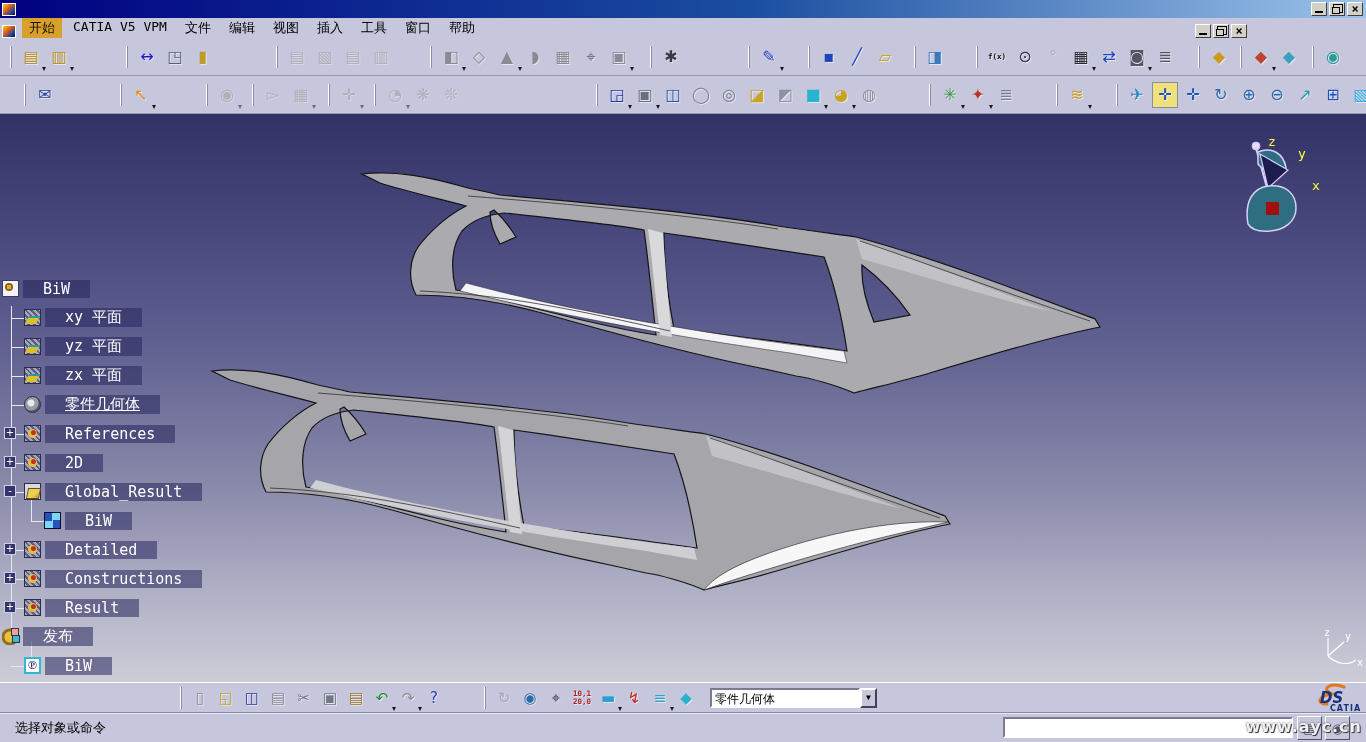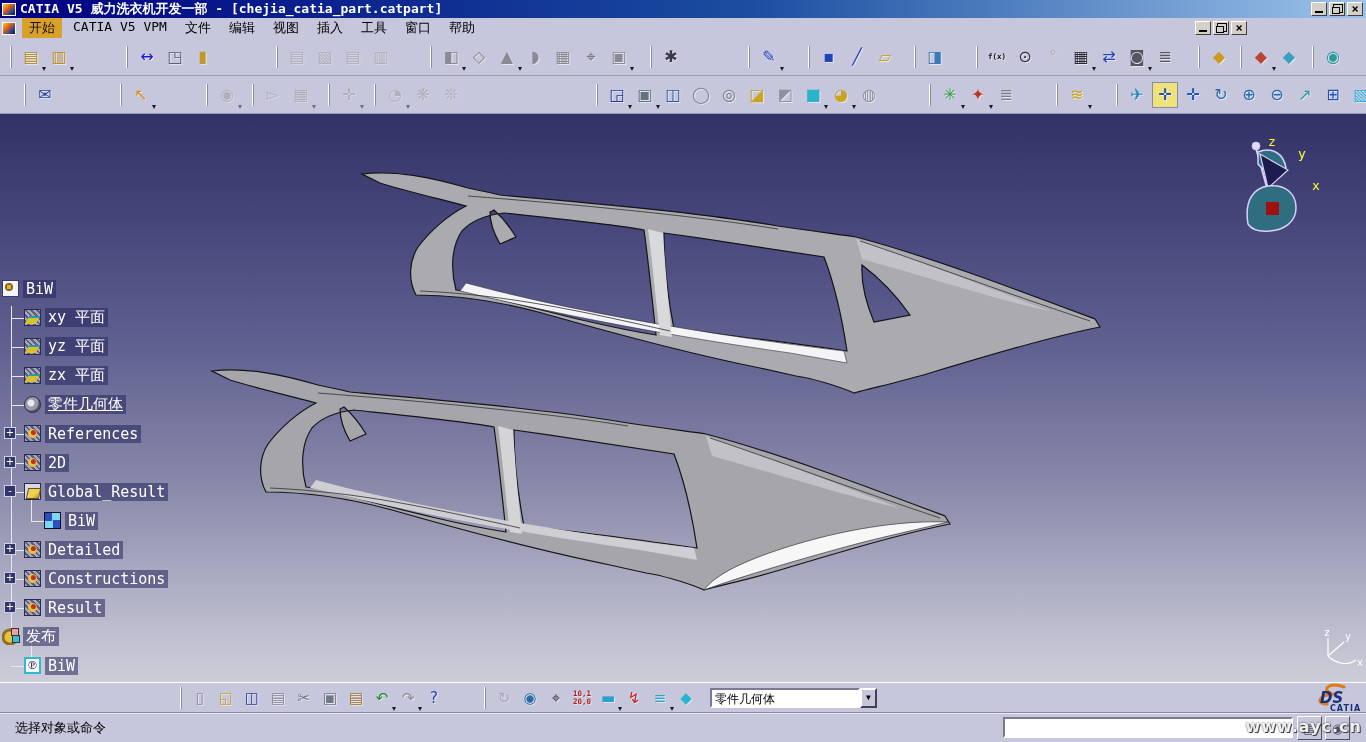--- a/index.html
+++ b/index.html
@@ -15,21 +15,21 @@
   .winctl { display:flex; gap:2px; margin-left:auto; margin-right:3px; }
   .winbtn { width:16px; height:14px; background:#d4d0c8; border:1px solid;
     border-color:#fff #404040 #404040 #fff; display:flex; align-items:center; justify-content:center;
     font-size:11px; color:#000; line-height:10px; }
   .glyph-min { width:8px; height:7px; border-bottom:2px solid #000; }
   .glyph-restore { width:8px; height:7px; border:1px solid #000; box-shadow:2px -2px 0 -0px #d4d0c8, 2px -2px 0 1px #000; margin-left:-2px; margin-top:2px; }
   .glyph-close { font-weight:bold; font-size:12px; }
 
   
   #menubar { position:absolute; left:0; top:18px; width:1250px; height:20px; background:#c6c6dd;
-    display:flex; align-items:center; font-size:13px; color:#000; }
+    display:flex; align-items:flex-end; font-size:13px; color:#000; }
   .menu-item { padding:1px 7px; margin:0 2px; cursor:default; white-space:nowrap; }
   .menu-item.active { background:#d8a12c; color:#1a0a00; }
 
   
   .toolbar { position:absolute; left:0; width:1366px; height:38px; background:#c6c6dd;
     border-bottom:1px solid #9a9ab4; display:flex; align-items:center; }
   #tb-row1 { top:38px; }
   #tb-row2 { top:76px; }
   .tb-group { display:flex; align-items:center; }
   .tb-handle { width:2px; height:22px; border-left:1px solid #ffffff; border-right:1px solid #8a8aa4; margin-right:6px; }
@@ -46,21 +46,21 @@
     background:linear-gradient(180deg,#30306200,#30306200),
                linear-gradient(180deg,#32326600 0,#32326600 0); }
   #vp-bg { position:absolute; inset:0;
     background:linear-gradient(180deg,#31316300 0%,#31316300 100%),
                linear-gradient(180deg,#323266 0%,#45457a 18%,#5f5f90 40%,#8a8aab 66%,#b2b2c7 85%,#cdcdd9 100%); }
   #model-svg { position:absolute; inset:0; }
 
   
   #tree { position:absolute; left:0; top:0; width:260px; height:568px; color:#fff; }
   .tree-row { position:absolute; height:29px; display:flex; align-items:center; font-size:15px; white-space:nowrap; }
-  .tree-label { background:rgba(38,38,92,.55); padding:0 3px; }
+  .tree-label { background:rgba(38,38,92,.55); padding:0 20px; }
   .tree-label.ul { text-decoration:underline; }
   .tree-exp { position:absolute; width:12px; height:12px; background:#34346c; border:1px solid #cfcfe2;
     color:#fff; font-size:10px; line-height:10px; text-align:center; font-family:"DejaVu Sans",sans-serif; }
   .tline { position:absolute; background:#e8e8f2; width:1px; }
   .tstub { position:absolute; background:#e8e8f2; height:1px; }
   .ti { width:17px; height:17px; margin-right:4px; position:relative; flex:0 0 auto; }
   .hatch { background:repeating-linear-gradient(45deg,#a8a8bc 0 2px,#5c5c80 2px 4px); border:1px solid #2a2a4a; }
   .ti-part { background:#f4f4f8; border:1px solid #3a3a6a; }
   .ti-part:after { content:""; position:absolute; left:2px; top:2px; width:8px; height:8px;
     background:radial-gradient(circle,#e8b020 0 40%,#806020 45%); border-radius:50%; }
@@ -102,21 +102,20 @@
     font-size:13px; color:#55556a; font-family:"DejaVu Sans",sans-serif; }
   #sb-btn1 { left:1297px; } #sb-btn2 { left:1325px; }
   #watermark { position:absolute; right:4px; top:4px; font-size:16px; font-weight:bold; letter-spacing:1px;
     color:rgba(255,255,255,.92); text-shadow:0 0 2px #333, 1px 1px 0 #444; font-family:"DejaVu Sans",sans-serif; }
 </style>
 </head>
 <body>
 
 <div id="titlebar">
   <div id="app-icon"></div>
-  <span>CATIA V5  威力洗衣机开发一部 - [chejia_catia_part.catpart]</span>
   <div class="winctl">
     <div class="winbtn">
         <span class="glyph-min"></span>
       </div>
     <div class="winbtn">
         <span class="glyph-restore"></span>
       </div>
     <div class="winbtn">
         <span class="glyph-close">×</span>
       </div>

